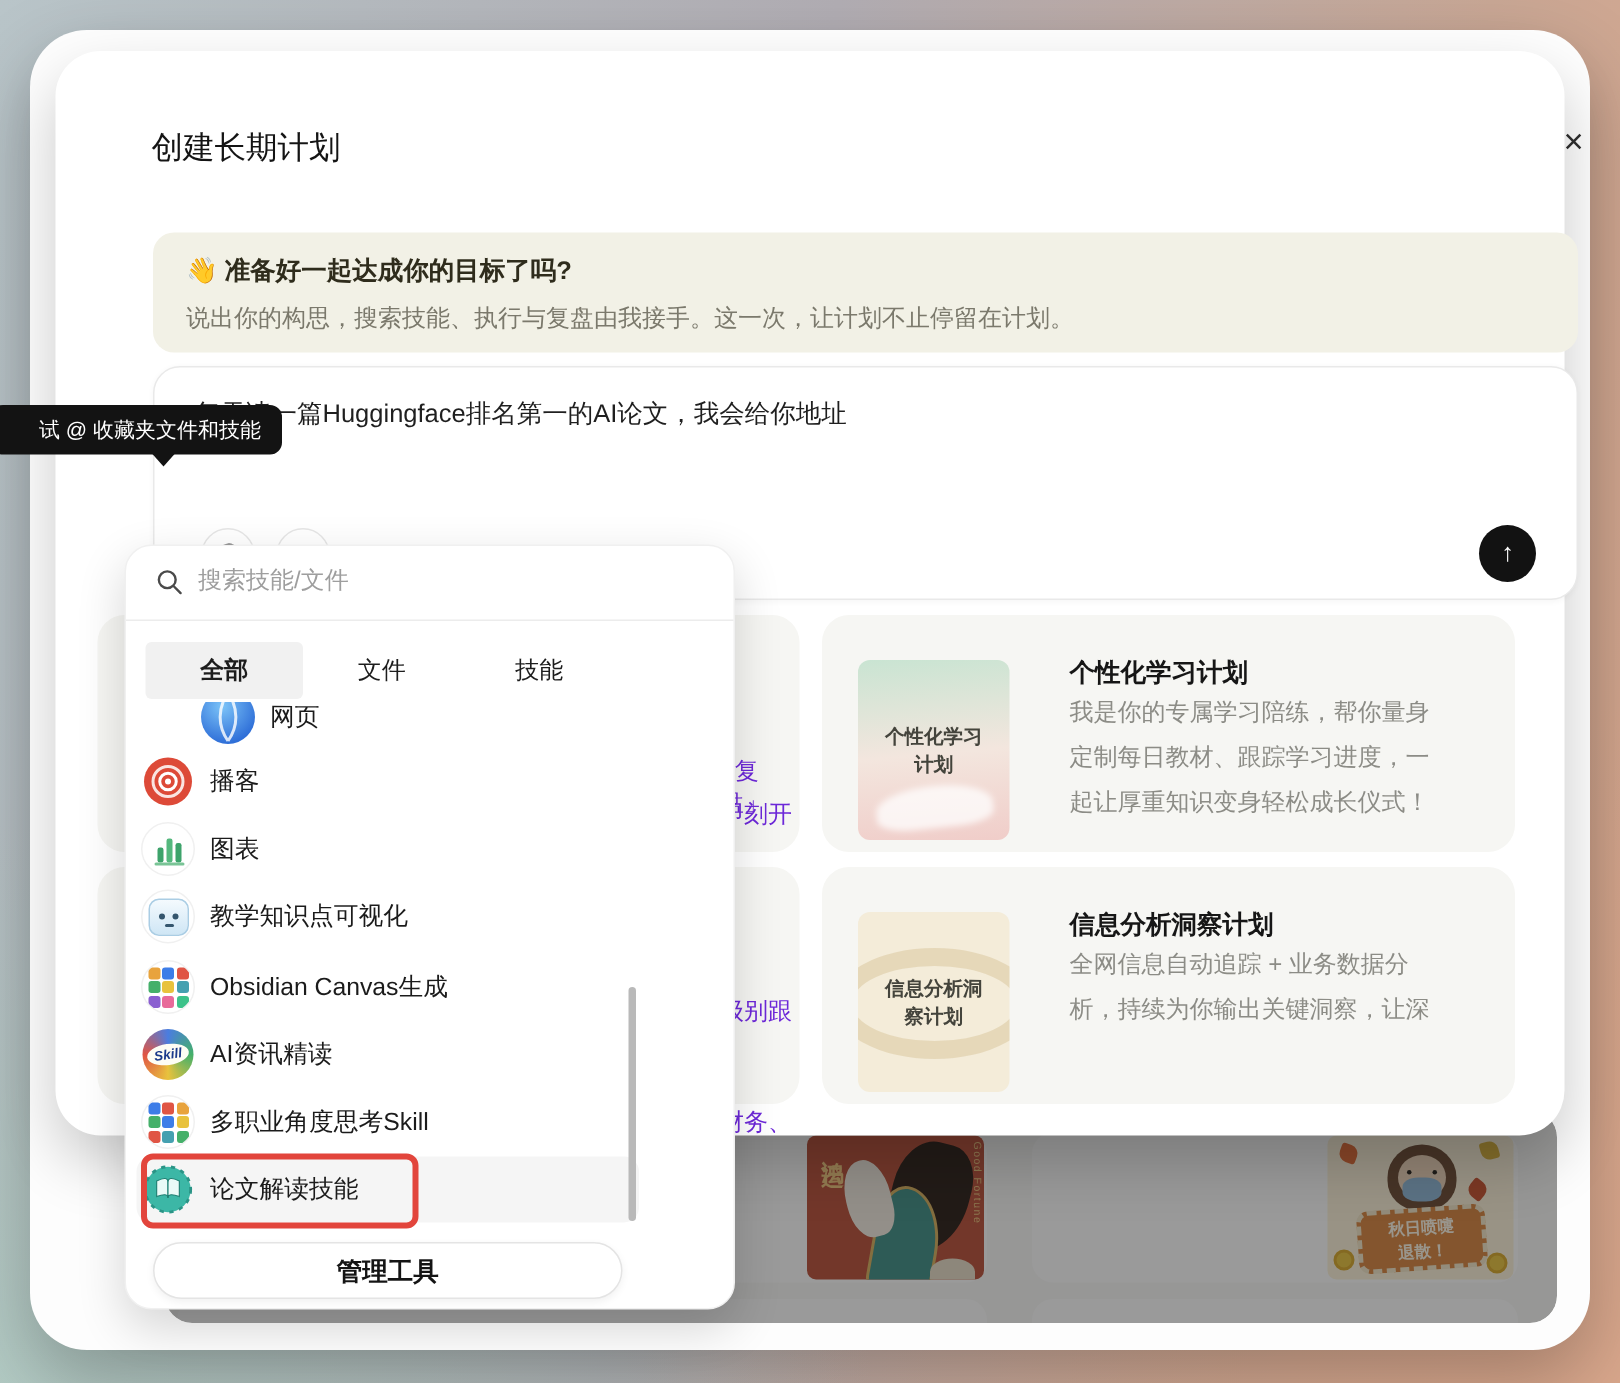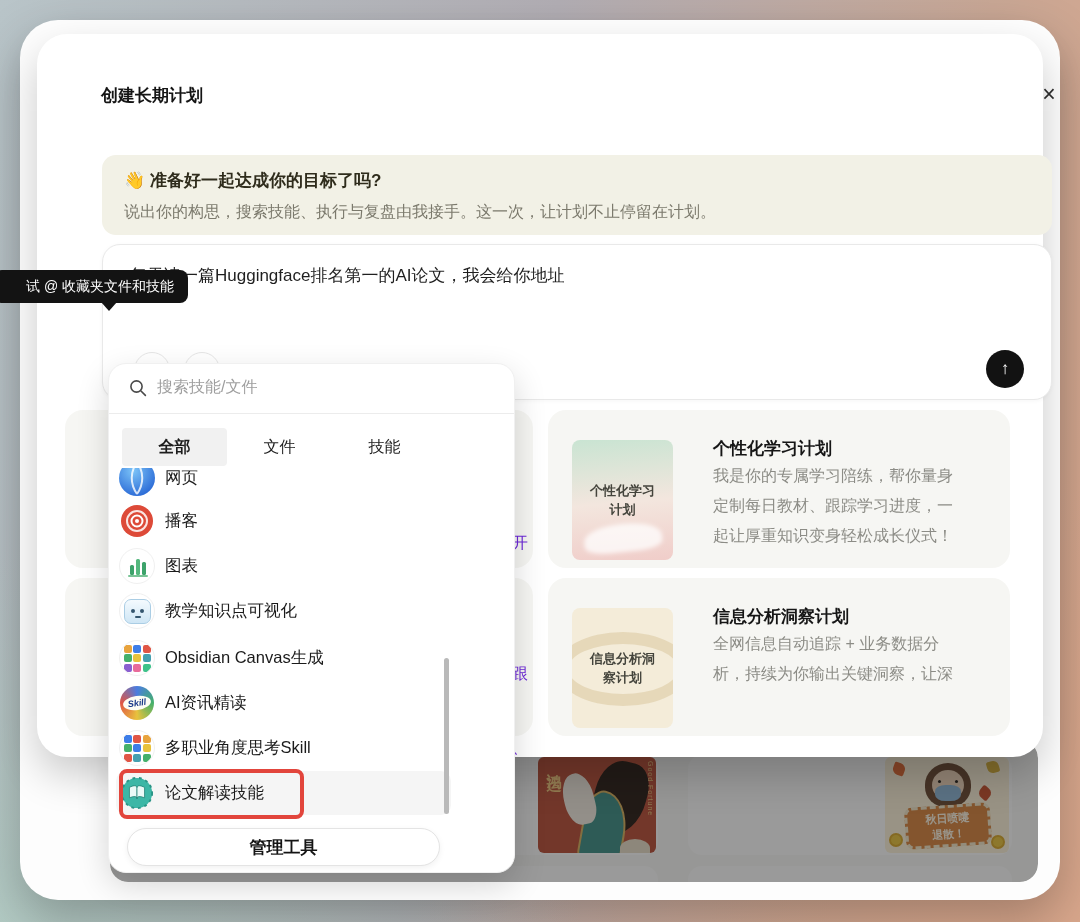--- a/index.html
+++ b/index.html
@@ -41,21 +41,21 @@
     border:3px dashed #f2e6c8; border-radius:8px; transform:rotate(-4deg);
     display:flex; flex-direction:column; align-items:center; justify-content:center; gap:1px; }
   .aut-sign span { color:#fdf6e6; font-size:11px; font-weight:700; }
   .aut-leaf { position:absolute; width:12px; height:12px; border-radius:2px 50% 2px 50%; }
   .aut-sun { position:absolute; width:14px; height:14px; border-radius:50%; background:#e8c23d; border:2px solid #d8a82a; }
   .dim-overlay { position:absolute; inset:0; background:rgba(25,25,25,.44); border-radius:18px; }
 
   
   .modal { position:absolute; left:37px; top:34px; width:1006px; height:723px;
     background:#ffffff; border-radius:30px; box-shadow:0 18px 40px rgba(0,0,0,.20); z-index:2; }
-  .modal-title { position:absolute; left:64px; top:50px; font-size:17px; font-weight:700; color:#141414; }
+  .modal-title { position:absolute; left:64px; top:50px; font-size:21px; font-weight:400; color:#141414; }
   .close-x { position:absolute; left:996px; top:44px; width:32px; height:32px; font-size:23px;
     color:#2b2b2b; display:flex; align-items:center; justify-content:center; cursor:pointer; }
 
   .greeting { position:absolute; left:65px; top:121px; width:950px; height:80px;
     background:#f2f1e6; border-radius:14px; }
   .greet-head { position:absolute; left:22px; top:14px; font-size:17px; font-weight:700; color:#2f2c1c; }
   .greet-sub { position:absolute; left:22px; top:47px; font-size:16px; color:#7b796c; }
 
   .composer { position:absolute; left:65px; top:210px; width:950px; height:156px;
     background:#fff; border:1px solid #e9e9e9; border-radius:18px; box-shadow:0 1px 4px rgba(0,0,0,.04); }
@@ -85,21 +85,21 @@
   .thumb-study::after { content:""; position:absolute; left:12px; bottom:8px; width:78px; height:28px;
     background:rgba(255,255,255,.75); border-radius:50% 50% 30% 30%; transform:rotate(-6deg); filter:blur(2px); }
   .thumb-insight { background:#f4ecd9; }
   .eye-ring { position:absolute; left:-16px; top:24px; width:134px; height:74px; border-radius:50%;
     border:12px solid rgba(195,165,105,.28); }
   .card-title { position:absolute; left:165px; top:27px; font-size:17px; font-weight:700; color:#161616; }
   .card-desc { position:absolute; left:165px; top:51px; width:300px; font-size:16px;
     line-height:30px; color:#8c8c86; }
 
   
-  .dropdown { position:absolute; left:108px; top:363px; width:407px; height:510px; background:#fff;
+  .dropdown { position:absolute; left:83px; top:363px; width:407px; height:510px; background:#fff;
     border:1px solid #f0f0f0; border-radius:18px; box-shadow:0 12px 32px rgba(0,0,0,.16); z-index:4;padding-left:48px; }
   .search-row { position:absolute; left:0; top:0; width:100%; height:49px; }
   .search-icon { position:absolute; left:20px; top:15px; }
   .search-ph { position:absolute; left:48px; top:13px; font-size:16px; color:#9e9e9e; }
   .dd-divider { position:absolute; left:0; top:49px; width:100%; height:1px; background:#ececec; }
   .tabs { position:absolute; left:13px; top:64px; display:flex; }
   .tab { width:105px; height:38px; display:flex; align-items:center; justify-content:center;
     font-size:16px; color:#1d1d1d; border-radius:4px; }
   .tab.active { background:#f1f1f1; font-weight:700; }
   .dd-list { position:absolute; left:0; top:104px; width:100%; height:356px; overflow:hidden; }
@@ -250,21 +250,21 @@
 
     <div class="tabs">
       <div class="tab active">全部</div>
       <div class="tab">文件</div>
       <div class="tab">技能</div>
     </div>
 
     <div class="dd-list">
       <div class="dd-row-bg"></div>
 
-      <div class="dd-row" style="top:-10px;">
+      <div class="dd-row" style="top:-10px;margin-left:40px;">
         <div class="dd-icon icon-globe">
           <svg width="36" height="36" viewBox="0 0 36 36">
               <path d="M18 2 C11 12 11 24 18 34 M18 2 C25 12 25 24 18 34" fill="none" stroke="rgba(255,255,255,.8)" stroke-width="2"></path>
             </svg>
         </div>
         <span class="dd-label">网页</span>
       </div>
 
       <div class="dd-row" style="top:33px;">
         <div class="dd-icon">

